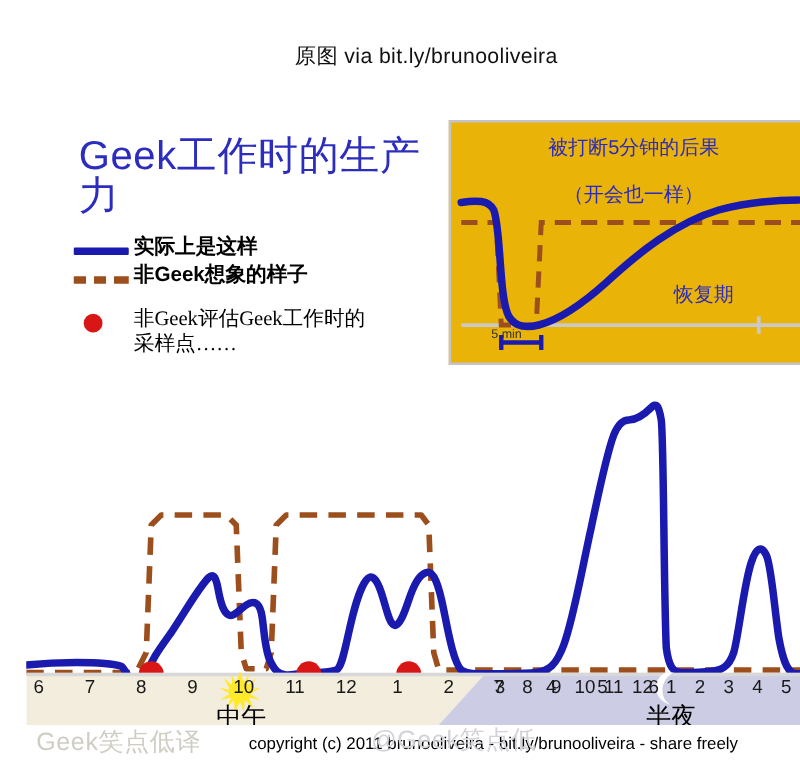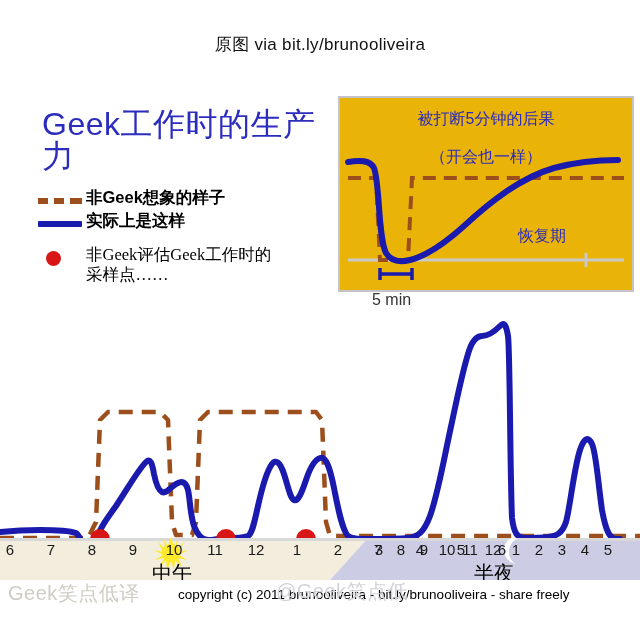--- a/index.html
+++ b/index.html
@@ -3,21 +3,21 @@
 <meta charset="utf-8">
 <style>
   html,body{margin:0;padding:0;}
   body{
     width:640px;height:617px;
     background:#ffffff;
     font-family:"Liberation Sans","DejaVu Sans",sans-serif;
     overflow:hidden;
     position:relative;
   }
-  #root{position:relative;width:524px;height:617px;}
+  #root{position:relative;width:524px;height:617px;margin-left:21px;}
 
   
   .top-credit{
     position:absolute;left:0;top:33px;width:640px;
     text-align:center;
     font-size:17px;color:#111;letter-spacing:.3px;
   }
 
   
   .legend{position:absolute;left:38px;top:108px;width:300px;}
@@ -52,21 +52,21 @@
   }
   .inset-sub{
     position:absolute;left:0;top:48px;width:100%;text-align:center;
     color:#2a2ac0;font-size:16px;line-height:21px;
   }
   .inset-recovery{
     position:absolute;left:178px;top:128px;color:#2a2ac0;font-size:16px;
   }
   .inset-svg{position:absolute;left:0;top:0;}
   .minlabel{
-    position:absolute;left:372px;top:291px;font-size:16px;color:#333;
+    position:absolute;left:372px;top:262px;font-size:10px;color:#333;
   }
 
   
   .plot{position:absolute;left:0;top:292px;width:640px;height:248px;}
   .plot svg{display:block;}
 
   
   .axis{
     position:absolute;left:0;top:538px;width:640px;height:42px;overflow:hidden;
   }
@@ -115,30 +115,30 @@
 
 <div id="root">
 
   <div class="top-credit">原图  via  bit.ly/brunooliveira</div>
 
   <div class="legend">
     <div class="chart-title">Geek工作时的生产力</div>
 
     <div class="legend-row">
       <span class="legend-key">
+          <span class="key-solid"></span>
+        </span>
+      <span class="legend-label">实际上是这样</span>
+    </div>
+
+    <div class="legend-row">
+      <span class="legend-key">
           <span class="key-dashed"></span>
         </span>
       <span class="legend-label">非Geek想象的样子</span>
-    </div>
-
-    <div class="legend-row">
-      <span class="legend-key">
-          <span class="key-solid"></span>
-        </span>
-      <span class="legend-label">实际上是这样</span>
     </div>
 
     <div class="legend-row sample">
       <span class="legend-key">
           <span class="key-dot"></span>
         </span>
       <span class="legend-label thin">
         <span>非Geek评估Geek工作时的</span><br>
         <span>采样点……</span>
       </span>
@@ -224,21 +224,21 @@
       <span class="tick" style="left:256px">12</span>
       <span class="tick" style="left:297px">1</span>
       <span class="tick" style="left:338px">2</span>
       <span class="tick" style="left:379px">3</span>
       <span class="tick" style="left:420px">4</span>
       <span class="tick" style="left:461px">5</span>
       <span class="tick" style="left:502px">6</span>
     </div>
 
     <div class="daypart" style="left:172px">中午</div>
-    <div class="daypart" style="left:494px">半夜</div>
+    <div class="daypart" style="left:516px">半夜</div>
   </div>
 
   <div class="axis" style="top:538px;background:transparent;pointer-events:none">
     <div class="ticks">
       <span class="tick" style="left:378px">7</span>
       <span class="tick" style="left:401px">8</span>
       <span class="tick" style="left:424px">9</span>
       <span class="tick" style="left:447px">10</span>
       <span class="tick" style="left:470px">11</span>
       <span class="tick" style="left:493px">12</span>

